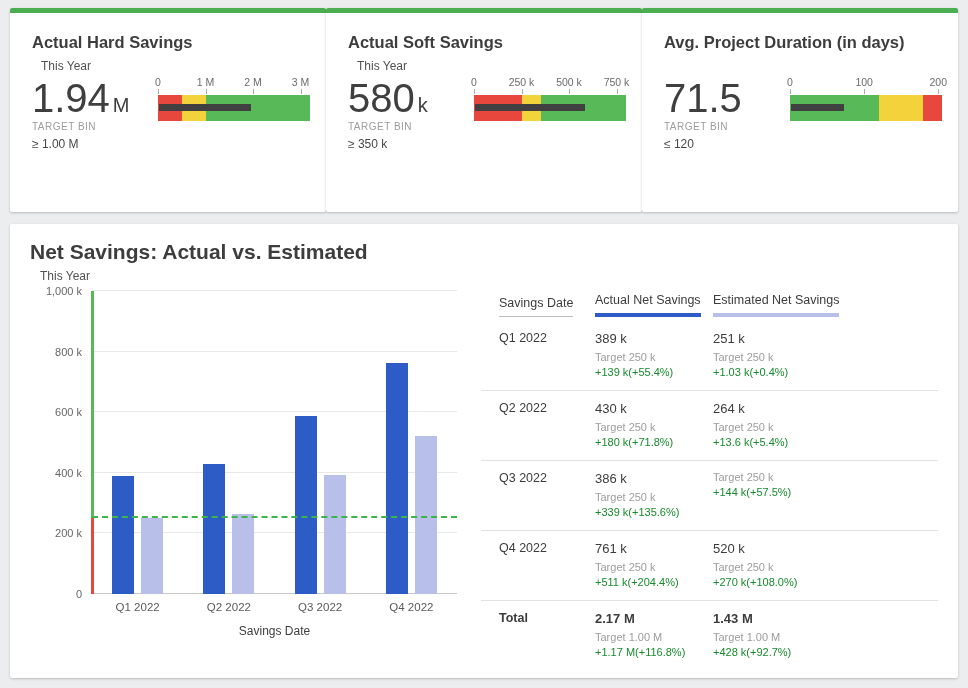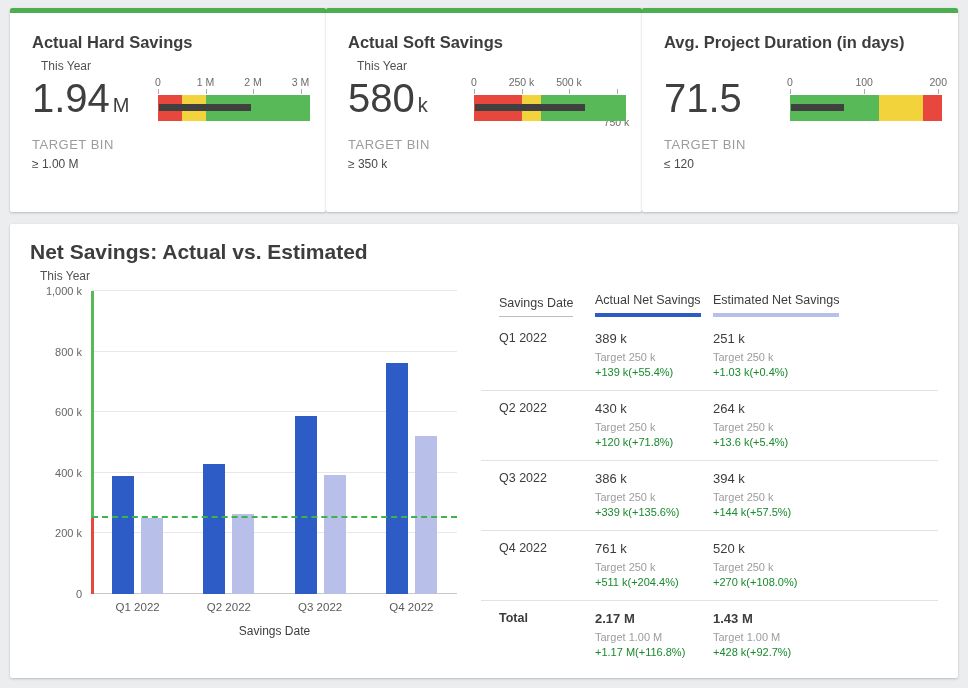--- a/index.html
+++ b/index.html
@@ -21,21 +21,21 @@
   .kpi-value-wrap { white-space: nowrap; color: #3f3f3f; }
   .kpi-value { font-size: 40px; line-height: 1.15; }
   .kpi-unit { font-size: 20px; margin-left: 3px; }
   .bullet { width: 152px; flex: none; margin-right: 2px; }
   .bullet-ticks { position: relative; height: 13px; font-size: 10.5px; color: #6b6b6b; }
   .tick-label { position: absolute; top: 0; transform: translateX(-50%); white-space: nowrap; line-height: 13px; }
   .bullet-band { position: relative; height: 26px; margin-top: 6px; }
   .seg { position: absolute; top: 0; height: 100%; }
   .tick-mark { position: absolute; top: -6px; height: 5px; width: 1px; background: #aaa; }
   .measure { position: absolute; left: 1px; top: 9px; height: 7px; background: var(--dark, #404040); z-index: 2; }
-  .target-bin-label { margin-top: 16px; font-size: 13px; letter-spacing: .5px; color: #9c9c9c; }
+  .target-bin-label { font-size: 10px; letter-spacing: .5px; color: #9c9c9c; }
   .target-bin-value { margin-top: 5px; font-size: 12px; color: #484848; }
 
   .main-card { margin-top: 12px; height: 454px; padding: 16px 20px 0; }
   .main-title { font-size: 21px; font-weight: 700; color: #3d3d3d; }
   .main-subtitle { font-size: 12px; color: #525252; margin: 5px 0 0 10px; }
   .main-content { display: flex; margin-top: 8px; }
   .chart { width: 427px; flex: none; }
   .chart-inner { display: flex; }
   .y-labels { position: relative; width: 62px; height: 303px; font-size: 11px; color: #666; flex: none; }
   .ytick { position: absolute; right: 10px; transform: translateY(50%); line-height: 1; white-space: nowrap; }
@@ -117,21 +117,21 @@
         <div class="kpi-subtitle">This Year</div>
         <div class="kpi-content">
           <div class="kpi-value-wrap">
             <span class="kpi-value">580</span><span class="kpi-unit">k</span>
           </div>
           <div class="bullet">
             <div class="bullet-ticks">
                 <div class="tick-label" style="left: 0%;">0</div>
                 <div class="tick-label" style="left: 31.25%;">250 k</div>
                 <div class="tick-label" style="left: 62.5%;">500 k</div>
-                <div class="tick-label" style="left: 93.75%; margin-top: 40px;">750 k</div>
+                <div class="tick-label" style="left: 93.75%;">750 k</div>
               </div>
             <div class="bullet-band">
                 <div class="seg" style="left: 0%; width: 31.25%; background: var(--red);"></div>
                 <div class="seg" style="left: 31.25%; width: 12.5%; background: var(--yellow);"></div>
                 <div class="seg" style="left: 43.75%; width: 56.25%; background: var(--green);"></div>
                 <div class="tick-mark" style="left: 0%;"></div>
                 <div class="tick-mark" style="left: 31.25%;"></div>
                 <div class="tick-mark" style="left: 62.5%;"></div>
                 <div class="tick-mark" style="left: 93.75%;"></div>
                 <div class="measure" style="width: 72.5%;"></div>
@@ -252,37 +252,36 @@
                 <div class="val">251 k</div>
                 <div class="tgt">Target 250 k</div>
                 <div class="delta"><span>+1.03 k</span><span class="pct">(+0.4%)</span></div>
               </div>
             </div>
             <div class="trow">
               <div class="tcell tlabel">Q2 2022</div>
               <div class="tcell">
                 <div class="val">430 k</div>
                 <div class="tgt">Target 250 k</div>
-                <div class="delta"><span>+120 k</span><span class="pct">(+71.8%)</span></div>
+                <div class="delta"><span>+180 k</span><span class="pct">(+71.8%)</span></div>
               </div>
               <div class="tcell">
                 <div class="val">264 k</div>
                 <div class="tgt">Target 250 k</div>
                 <div class="delta"><span>+13.6 k</span><span class="pct">(+5.4%)</span></div>
               </div>
             </div>
             <div class="trow">
               <div class="tcell tlabel">Q3 2022</div>
               <div class="tcell">
                 <div class="val">386 k</div>
                 <div class="tgt">Target 250 k</div>
                 <div class="delta"><span>+339 k</span><span class="pct">(+135.6%)</span></div>
               </div>
               <div class="tcell">
-                <div class="val">394 k</div>
                 <div class="tgt">Target 250 k</div>
                 <div class="delta"><span>+144 k</span><span class="pct">(+57.5%)</span></div>
               </div>
             </div>
             <div class="trow">
               <div class="tcell tlabel">Q4 2022</div>
               <div class="tcell">
                 <div class="val">761 k</div>
                 <div class="tgt">Target 250 k</div>
                 <div class="delta"><span>+511 k</span><span class="pct">(+204.4%)</span></div>

